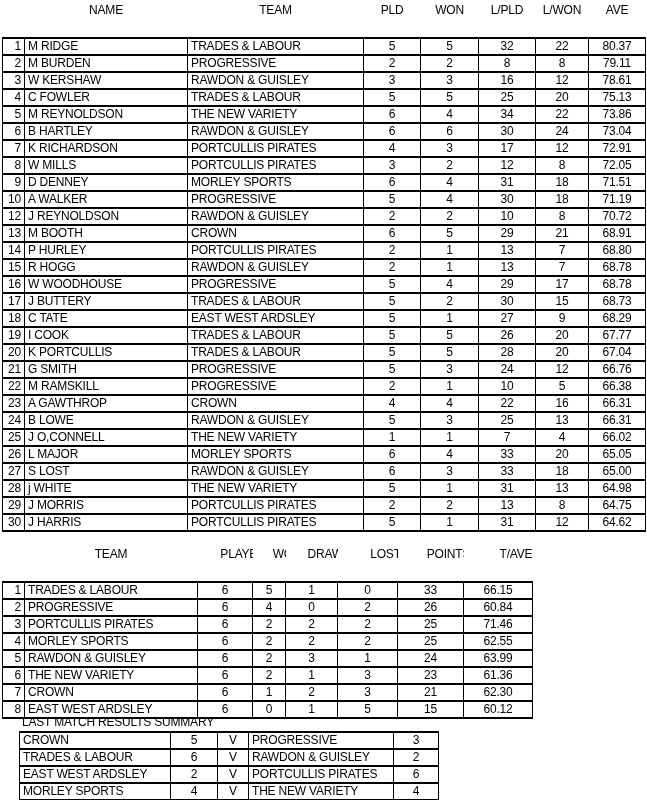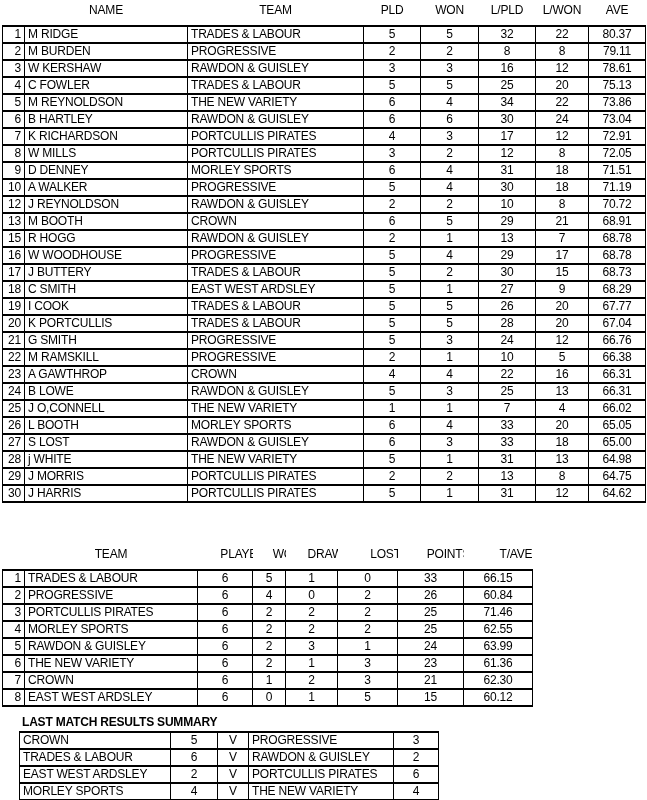--- a/index.html
+++ b/index.html
@@ -25,21 +25,21 @@
     padding: 0;
     font-weight: normal;
     white-space: nowrap;
     overflow: hidden;
   }
   thead th {
     border: none;
     height: 17px;
     text-align: center;
     vertical-align: bottom;
-    padding-bottom: 8px;
+    padding-bottom: 20px;
   }
   tbody td {
     border: 1px solid #000;
     border-top-width: 2px;
     border-bottom-width: 2px;
     height: 15px;
     line-height: 15px;
     vertical-align: middle;
   }
   .num  { text-align: right; padding-right: 3px; }
@@ -52,21 +52,20 @@
 
   
   .hshift { position: relative; left: 18px; }
 
   #lm-title {
     position: absolute;
     left: 22px;
     top: 714px;
     height: 16px;
     line-height: 16px;
-    font-weight: bold;
   }
 </style>
 </head>
 <body>
 
 <div id="sheet">
 
   <table id="t1">
     <colgroup>
       <col style="width:22px">
@@ -205,20 +204,30 @@
           <td class="num">13</td>
           <td class="name">M BOOTH</td>
           <td class="name">CROWN</td>
           <td class="ctr">6</td>
           <td class="ctr">5</td>
           <td class="ctr">29</td>
           <td class="ctr">21</td>
           <td class="ctr">68.91</td>
         </tr>
         <tr>
+          <td class="num">14</td>
+          <td class="name">P HURLEY</td>
+          <td class="name">PORTCULLIS PIRATES</td>
+          <td class="ctr">2</td>
+          <td class="ctr">1</td>
+          <td class="ctr">13</td>
+          <td class="ctr">7</td>
+          <td class="ctr">68.80</td>
+        </tr>
+        <tr>
           <td class="num">15</td>
           <td class="name">R HOGG</td>
           <td class="name">RAWDON &amp; GUISLEY</td>
           <td class="ctr">2</td>
           <td class="ctr">1</td>
           <td class="ctr">13</td>
           <td class="ctr">7</td>
           <td class="ctr">68.78</td>
         </tr>
         <tr>
@@ -236,21 +245,21 @@
           <td class="name">J BUTTERY</td>
           <td class="name">TRADES &amp; LABOUR</td>
           <td class="ctr">5</td>
           <td class="ctr">2</td>
           <td class="ctr">30</td>
           <td class="ctr">15</td>
           <td class="ctr">68.73</td>
         </tr>
         <tr>
           <td class="num">18</td>
-          <td class="name">C SMITH</td>
+          <td class="name">C TATE</td>
           <td class="name">EAST WEST ARDSLEY</td>
           <td class="ctr">5</td>
           <td class="ctr">1</td>
           <td class="ctr">27</td>
           <td class="ctr">9</td>
           <td class="ctr">68.29</td>
         </tr>
         <tr>
           <td class="num">19</td>
           <td class="name">I COOK</td>
@@ -316,21 +325,21 @@
           <td class="name">J O,CONNELL</td>
           <td class="name">THE NEW VARIETY</td>
           <td class="ctr">1</td>
           <td class="ctr">1</td>
           <td class="ctr">7</td>
           <td class="ctr">4</td>
           <td class="ctr">66.02</td>
         </tr>
         <tr>
           <td class="num">26</td>
-          <td class="name">L BOOTH</td>
+          <td class="name">L MAJOR</td>
           <td class="name">MORLEY SPORTS</td>
           <td class="ctr">6</td>
           <td class="ctr">4</td>
           <td class="ctr">33</td>
           <td class="ctr">20</td>
           <td class="ctr">65.05</td>
         </tr>
         <tr>
           <td class="num">27</td>
           <td class="name">S LOST</td>

